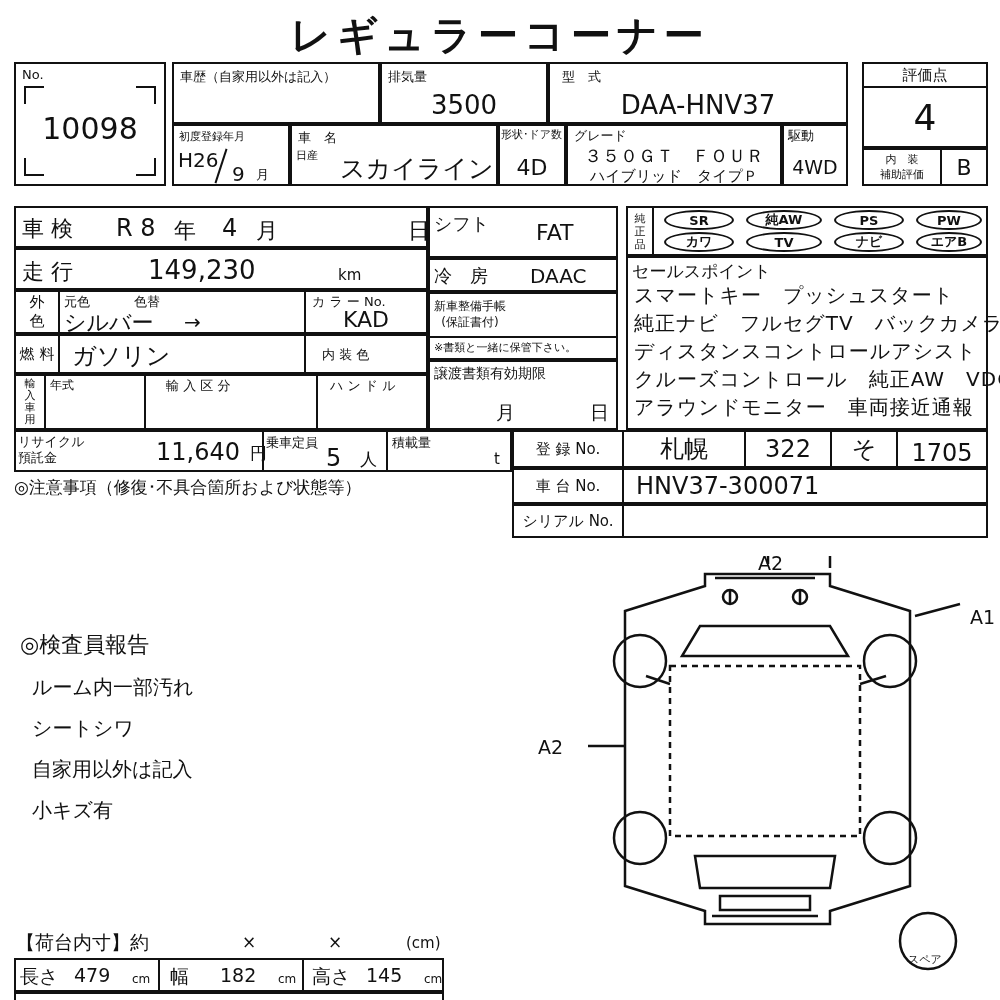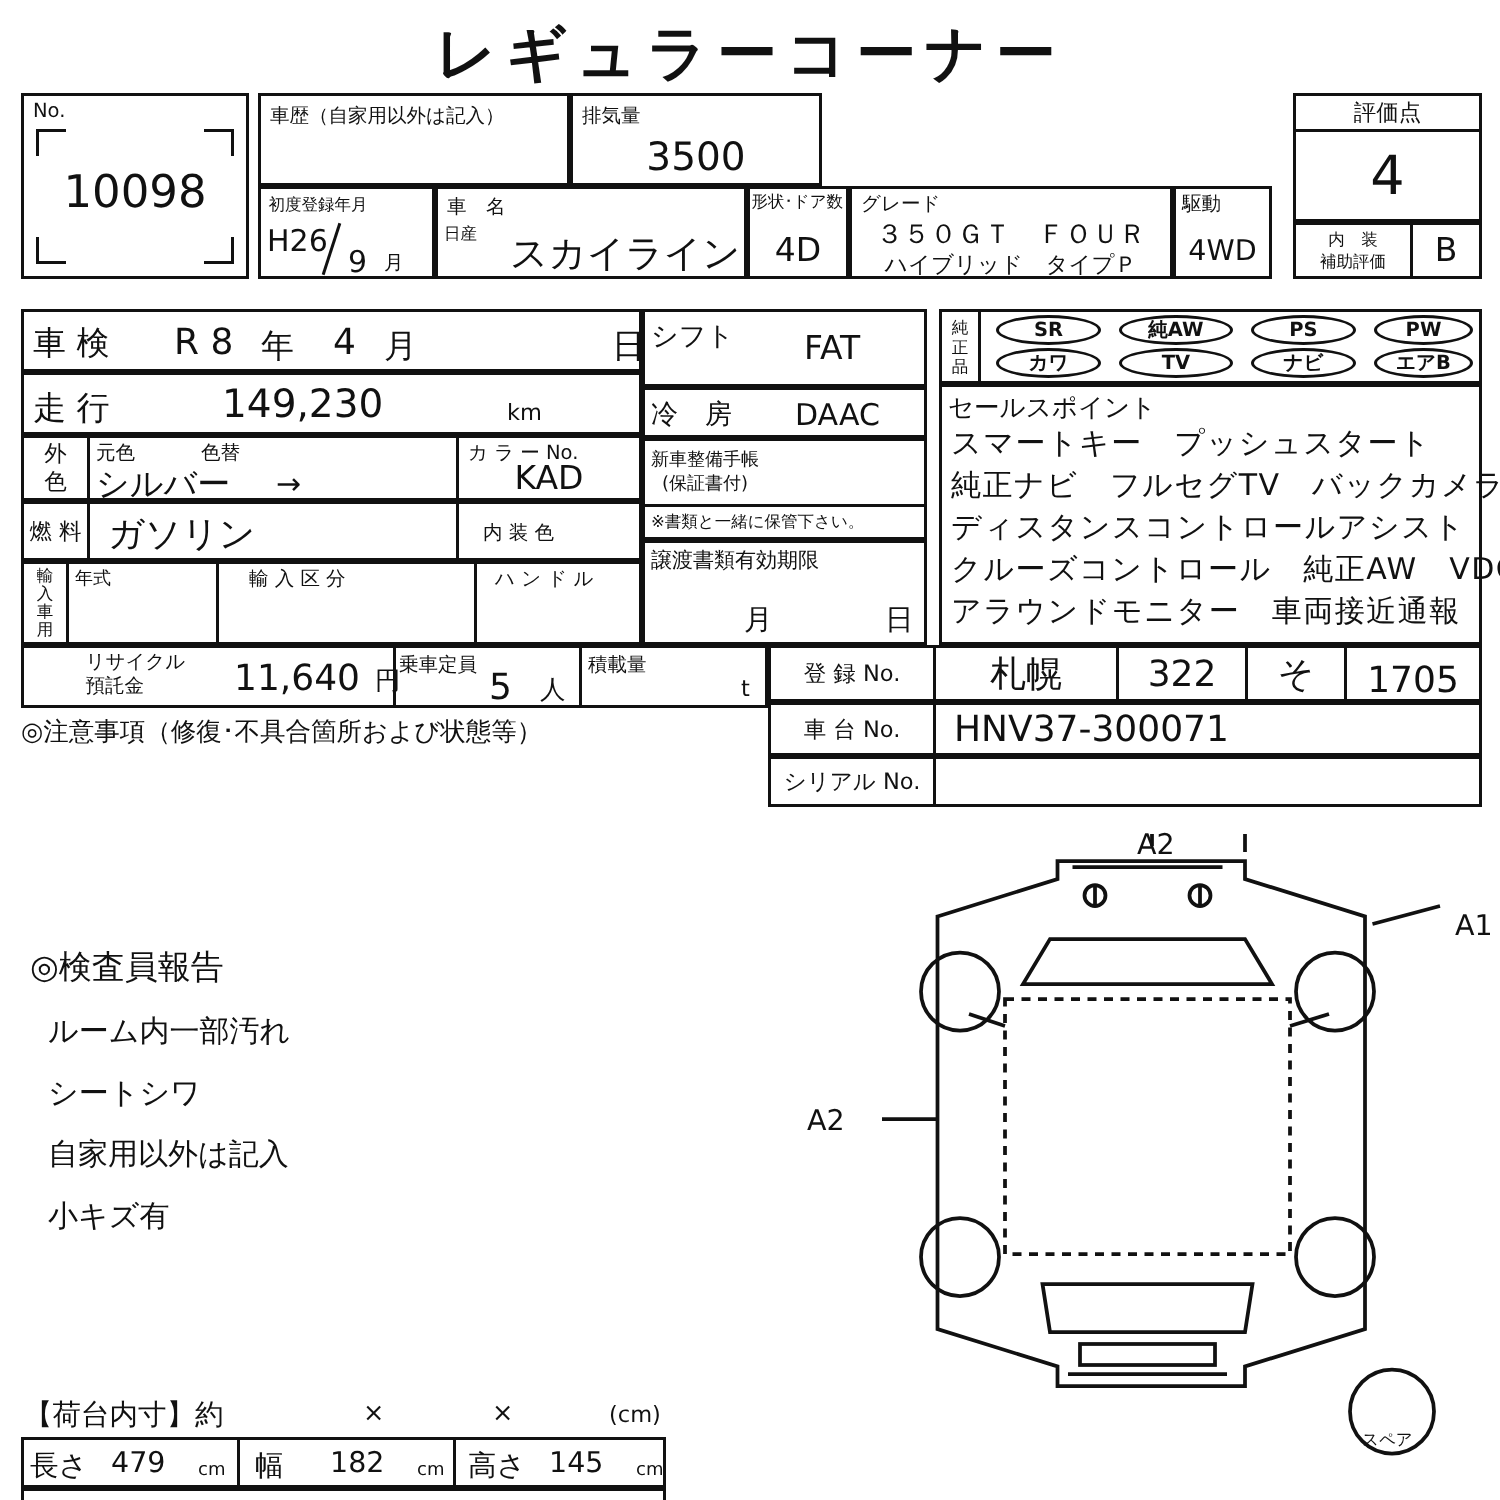--- a/index.html
+++ b/index.html
@@ -60,20 +60,24 @@
   <div class="abs bx" style="left:172px;top:62px;width:208px;height:62px;">
     <div class="abs lbl cellpad nowrap" style="left:2px;top:2px;">車歴（自家用以外は記入）</div>
     <div class="abs val lft" style="left:6px;top:26px;width:196px;height:32px;"></div>
   </div>
 
   <div class="abs bx" style="left:380px;top:62px;width:168px;height:62px;">
     <div class="abs lbl cellpad" style="left:2px;top:2px;">排気量</div>
     <div class="abs ctr val-l" style="left:0;top:24px;width:164px;height:34px;">3500</div>
   </div>
 
+  <div class="abs bx" style="left:548px;top:62px;width:300px;height:62px;">
+    <div class="abs lbl cellpad" style="left:8px;top:2px;">型　式</div>
+    <div class="abs ctr val-l" style="left:0;top:24px;width:296px;height:34px;">DAA-HNV37</div>
+  </div>
 
   <div class="abs bx" style="left:172px;top:124px;width:118px;height:62px;">
     <div class="abs lbl-s cellpad nowrap" style="left:1px;top:1px;">初度登録年月</div>
     <div class="abs val" style="left:4px;top:22px;font-size:20px;">H26</div>
     <div class="abs" style="left:46px;top:22px;width:2px;height:36px;background:#111;transform:rotate(18deg);"></div>
     <div class="abs val" style="left:58px;top:36px;font-size:20px;">9</div>
     <div class="abs lbl" style="left:82px;top:40px;">月</div>
   </div>
 
   <div class="abs bx" style="left:290px;top:124px;width:208px;height:62px;">
@@ -155,21 +159,21 @@
       <span style="font-size:11px;">用</span>
     </div>
     <div class="abs lbl" style="left:34px;top:1px;font-size:12px;">年式</div>
     <div class="abs" style="left:128px;top:0;width:2px;height:52px;background:#111;"></div>
     <div class="abs lbl" style="left:150px;top:1px;font-size:13px;">輸 入 区 分</div>
     <div class="abs" style="left:300px;top:0;width:2px;height:52px;background:#111;"></div>
     <div class="abs lbl" style="left:314px;top:1px;font-size:13px;">ハ ン ド ル</div>
   </div>
 
   <div class="abs bx" style="left:14px;top:430px;width:498px;height:42px;">
-    <div class="abs col" style="left:2px;top:2px;line-height:16px;margin-left:39px;">
+    <div class="abs col" style="left:2px;top:2px;line-height:16px;">
       <span style="font-size:13px;">リサイクル</span>
       <span style="font-size:13px;">預託金</span>
     </div>
     <div class="abs" style="left:140px;top:6px;font-size:24px;">11,640</div>
     <div class="abs" style="left:234px;top:10px;font-size:17px;">円</div>
     <div class="abs" style="left:246px;top:0;width:2px;height:38px;background:#111;"></div>
     <div class="abs lbl" style="left:250px;top:2px;font-size:13px;">乗車定員</div>
     <div class="abs" style="left:310px;top:12px;font-size:24px;">5</div>
     <div class="abs" style="left:344px;top:16px;font-size:17px;">人</div>
     <div class="abs" style="left:370px;top:0;width:2px;height:38px;background:#111;"></div>

